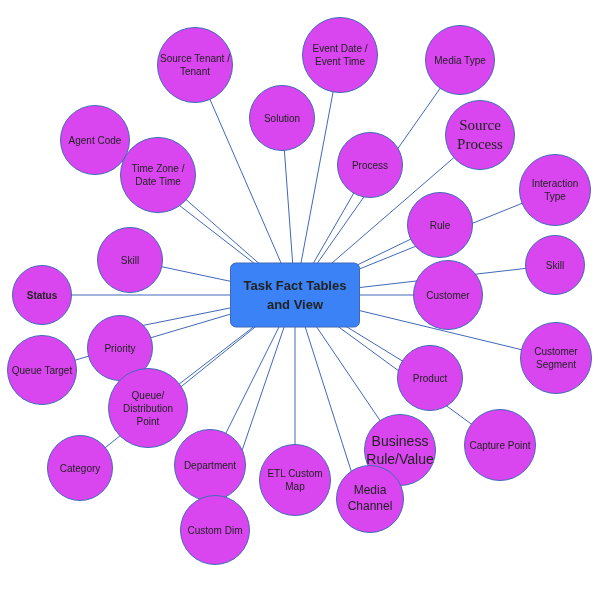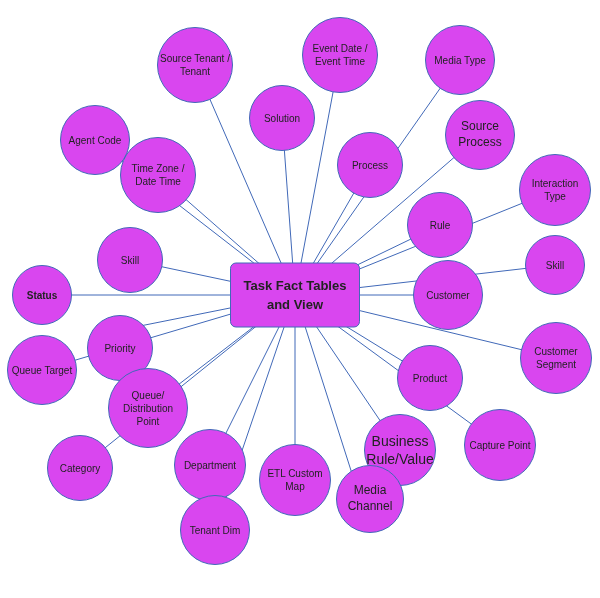--- a/index.html
+++ b/index.html
@@ -32,21 +32,21 @@
       align-items: center;
       justify-content: center;
       text-align: center;
       font-size: 10px;
       color: #222;
       line-height: 1.3;
       transform: translate(-50%, -50%);
     }
     .center-node {
       position: absolute;
-      background: #d946ef;
+      background: #3b82f6;
       border: 1.5px solid #4169b8;
       border-radius: 6px;
       display: flex;
       align-items: center;
       justify-content: center;
       text-align: center;
       font-size: 13px;
       font-weight: bold;
       color: #222;
       line-height: 1.4;
@@ -84,36 +84,36 @@
       <line x1="295" y1="295" x2="295" y2="480" stroke="#4169b8" stroke-width="1"></line>
       <line x1="295" y1="295" x2="370" y2="530" stroke="#4169b8" stroke-width="1"></line>
       <line x1="295" y1="295" x2="215" y2="530" stroke="#4169b8" stroke-width="1"></line>
     </svg>
   <div id="nodes-container">
       <div class="node" style="left: 195px; top: 65px; width: 76px; height: 76px; font-size: 10px;">Source Tenant /<br>Tenant</div>
       <div class="node" style="left: 340px; top: 55px; width: 76px; height: 76px; font-size: 10px;">Event Date /<br>Event Time</div>
       <div class="node" style="left: 460px; top: 60px; width: 70px; height: 70px; font-size: 10px;">Media Type</div>
       <div class="node" style="left: 95px; top: 140px; width: 70px; height: 70px; font-size: 10px;">Agent Code</div>
       <div class="node" style="left: 282px; top: 118px; width: 66px; height: 66px; font-size: 10px;">Solution</div>
-      <div class="node" style="left: 480px; top: 135px; width: 70px; height: 70px; font-size: 12px;">Source<br>Process</div>
+      <div class="node" style="left: 480px; top: 135px; width: 70px; height: 70px; font-size: 15px; font-family: Liberation Serif, serif;">Source<br>Process</div>
       <div class="node" style="left: 555px; top: 190px; width: 72px; height: 72px; font-size: 10px;">Interaction<br>Type</div>
       <div class="node" style="left: 158px; top: 175px; width: 76px; height: 76px; font-size: 10px;">Time Zone /<br>Date Time</div>
       <div class="node" style="left: 370px; top: 165px; width: 66px; height: 66px; font-size: 10px;">Process</div>
       <div class="node" style="left: 440px; top: 225px; width: 66px; height: 66px; font-size: 10px;">Rule</div>
       <div class="node" style="left: 555px; top: 265px; width: 60px; height: 60px; font-size: 10px;">Skill</div>
       <div class="node" style="left: 130px; top: 260px; width: 66px; height: 66px; font-size: 10px;">Skill</div>
       <div class="node" style="left: 42px; top: 295px; width: 60px; height: 60px; font-size: 10px; font-weight: bold;">Status</div>
       <div class="node" style="left: 448px; top: 295px; width: 70px; height: 70px; font-size: 10px;">Customer</div>
       <div class="node" style="left: 120px; top: 348px; width: 66px; height: 66px; font-size: 10px; text-align: center;">Priority</div>
       <div class="node" style="left: 556px; top: 358px; width: 72px; height: 72px; font-size: 10px;">Customer<br>Segment</div>
       <div class="node" style="left: 42px; top: 370px; width: 70px; height: 70px; font-size: 10px;">Queue Target</div>
       <div class="node" style="left: 430px; top: 378px; width: 66px; height: 66px; font-size: 10px;">Product</div>
       <div class="node" style="left: 148px; top: 408px; width: 80px; height: 80px; font-size: 10px;">Queue/<br>Distribution<br>Point</div>
       <div class="node" style="left: 400px; top: 450px; width: 72px; height: 72px; font-size: 14px;">Business<br>Rule/Value</div>
       <div class="node" style="left: 500px; top: 445px; width: 72px; height: 72px; font-size: 10px;">Capture Point</div>
       <div class="node" style="left: 80px; top: 468px; width: 66px; height: 66px; font-size: 10px;">Category</div>
       <div class="node" style="left: 210px; top: 465px; width: 72px; height: 72px; font-size: 10px;">Department</div>
       <div class="node" style="left: 295px; top: 480px; width: 72px; height: 72px; font-size: 10px;">ETL Custom<br>Map</div>
       <div class="node" style="left: 370px; top: 499px; width: 68px; height: 68px; font-size: 12px;">Media<br>Channel</div>
-      <div class="node" style="left: 215px; top: 530px; width: 70px; height: 70px; font-size: 10px;">Tenant Dim</div>
+      <div class="node" style="left: 215px; top: 530px; width: 70px; height: 70px; font-size: 10px;">Custom Dim</div>
       <div class="center-node" style="left: 295px; top: 295px; width: 130px; height: 65px;">Task Fact Tables and View</div>
     </div>
 </div>
 
 </body></html>

